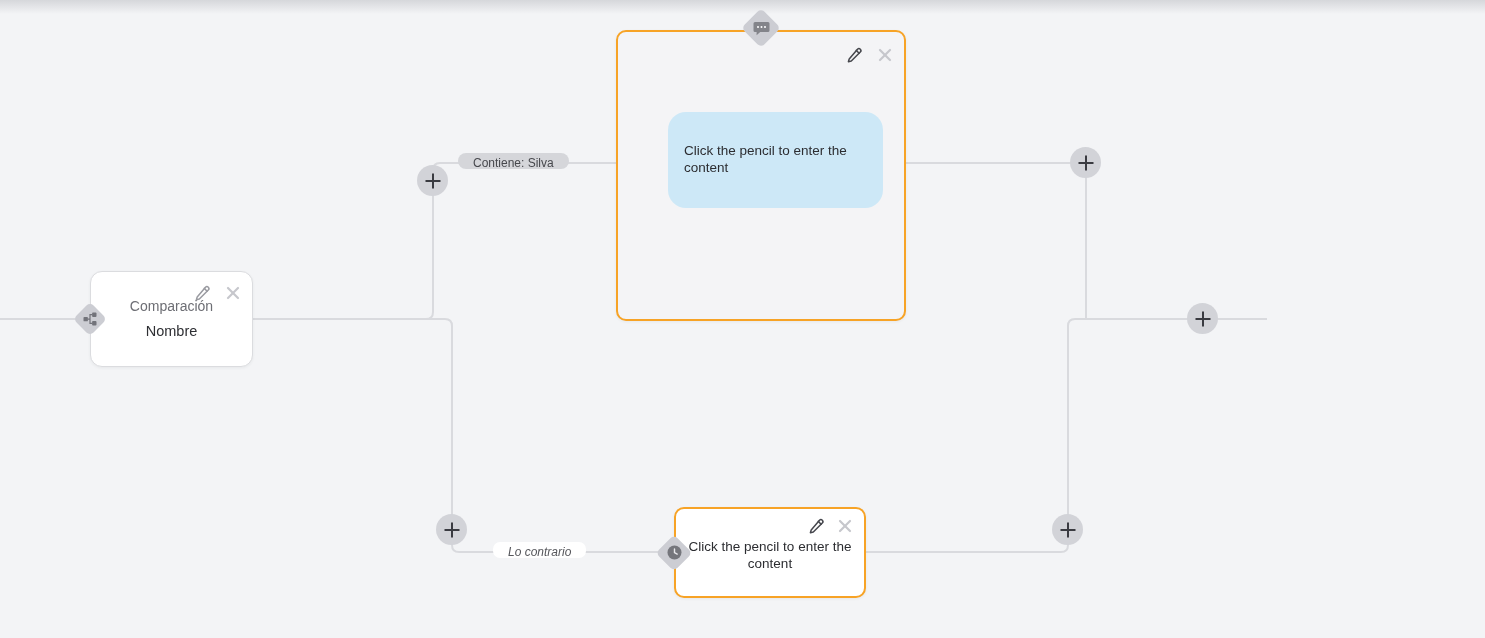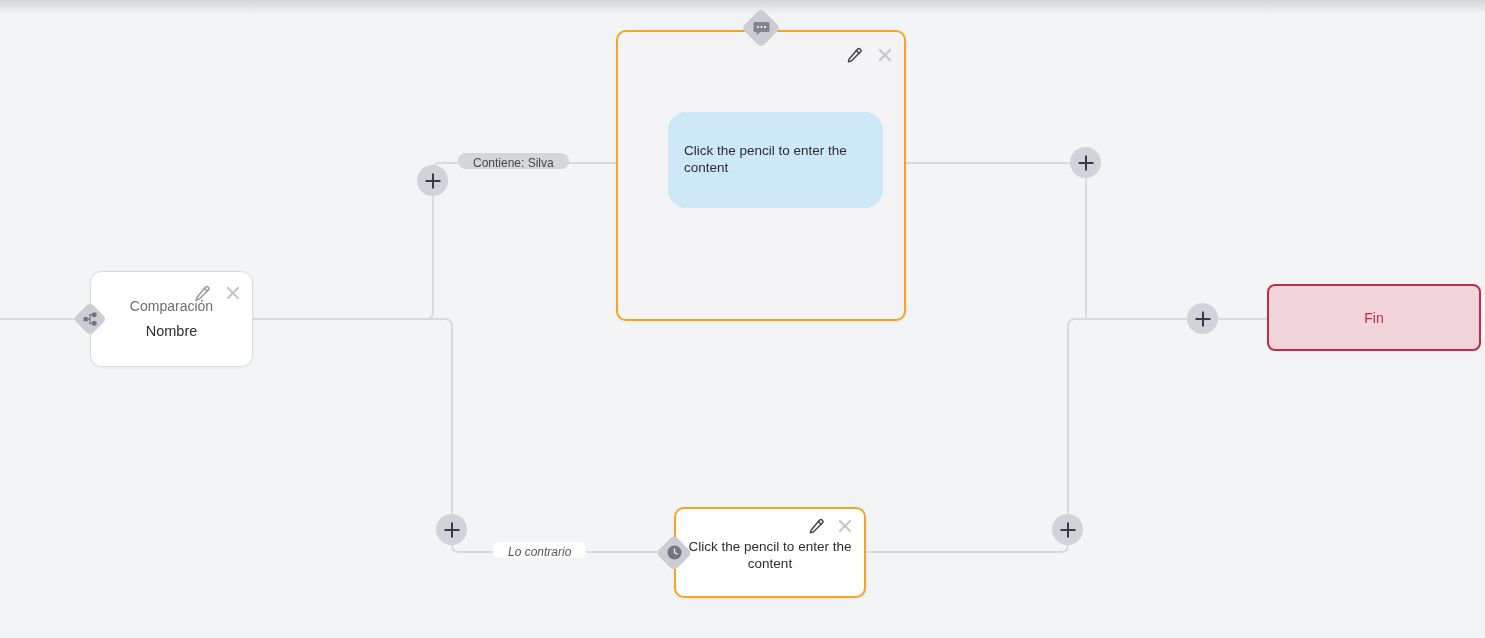--- a/index.html
+++ b/index.html
@@ -260,16 +260,13 @@
       <div class="dshape" style="inset:6px;"></div>
       <span class="dicon">
         <svg width="15" height="15" viewBox="0 0 15 15">
           <circle cx="7.5" cy="7.5" r="7" fill="#75767c"></circle>
           <path d="M7.5 3.9 V7.5 L10.2 9.1" stroke="#e8e8ec" stroke-width="1.4" fill="none" stroke-linecap="round"></path>
         </svg>
       </span>
     </div>
   </div>
 
-  <div class="node node-end">
-    <div class="card end">Fin</div>
-  </div>
 </div>
 
 </body></html>

